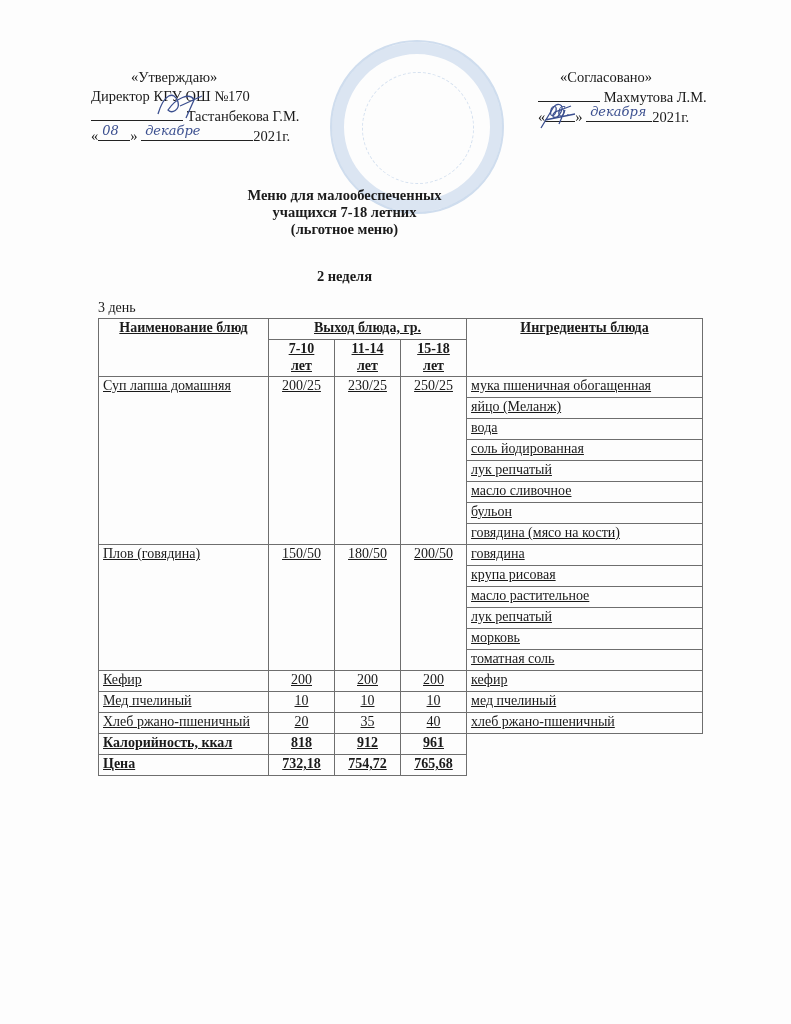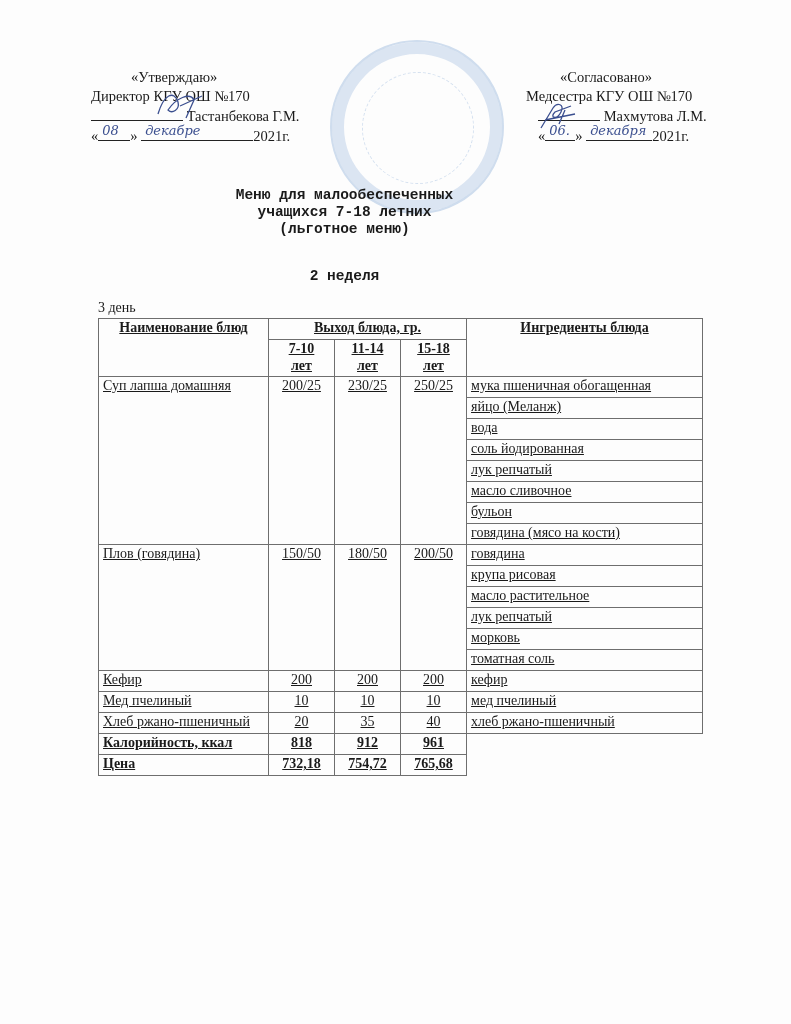--- a/index.html
+++ b/index.html
@@ -77,21 +77,20 @@
     }
 
     .title-block {
       position: absolute;
       left: 0;
       width: 689px;
       text-align: center;
       font-weight: bold;
       font-size: 14.5px;
       line-height: 17px;
-      font-family: Liberation Mono, monospace;
     }
     .title-block.main { top: 187px; }
     .title-block.week { top: 268px; }
 
     .day-label {
       position: absolute;
       left: 98px;
       top: 300px;
       font-weight: normal;
       font-size: 14px;
@@ -150,21 +149,20 @@
       <span class="blank" style="width:112px"><span class="hand">декабре</span></span><span>2021г.</span>
     </span>
   </div>
 
   <svg class="signature" style="left:150px; top:84px;" width="60" height="40">
     <path d="M8 30 C 14 10, 24 6, 28 18 C 30 26, 22 30, 18 26 C 26 14, 40 8, 44 16 L 36 34 M 30 22 L 52 12" stroke="#3b4f8f" stroke-width="1.3" fill="none"></path>
   </svg>
 
   <div class="approval approval-right">
     <span class="heading">«Согласовано»</span>
-    <span class="line">Медсестра КГУ ОШ №170</span>
     <span class="line">
       <span class="blank" style="width:62px; margin-left:12px"></span>
       <span>Махмутова Л.М.</span>
     </span>
     <span class="line">
       <span style="margin-left:12px">«</span><span class="blank" style="width:30px"><span class="hand">06.</span></span><span>»</span>
       <span class="blank" style="width:66px"><span class="hand">декабря</span></span><span>2021г.</span>
     </span>
   </div>
 

